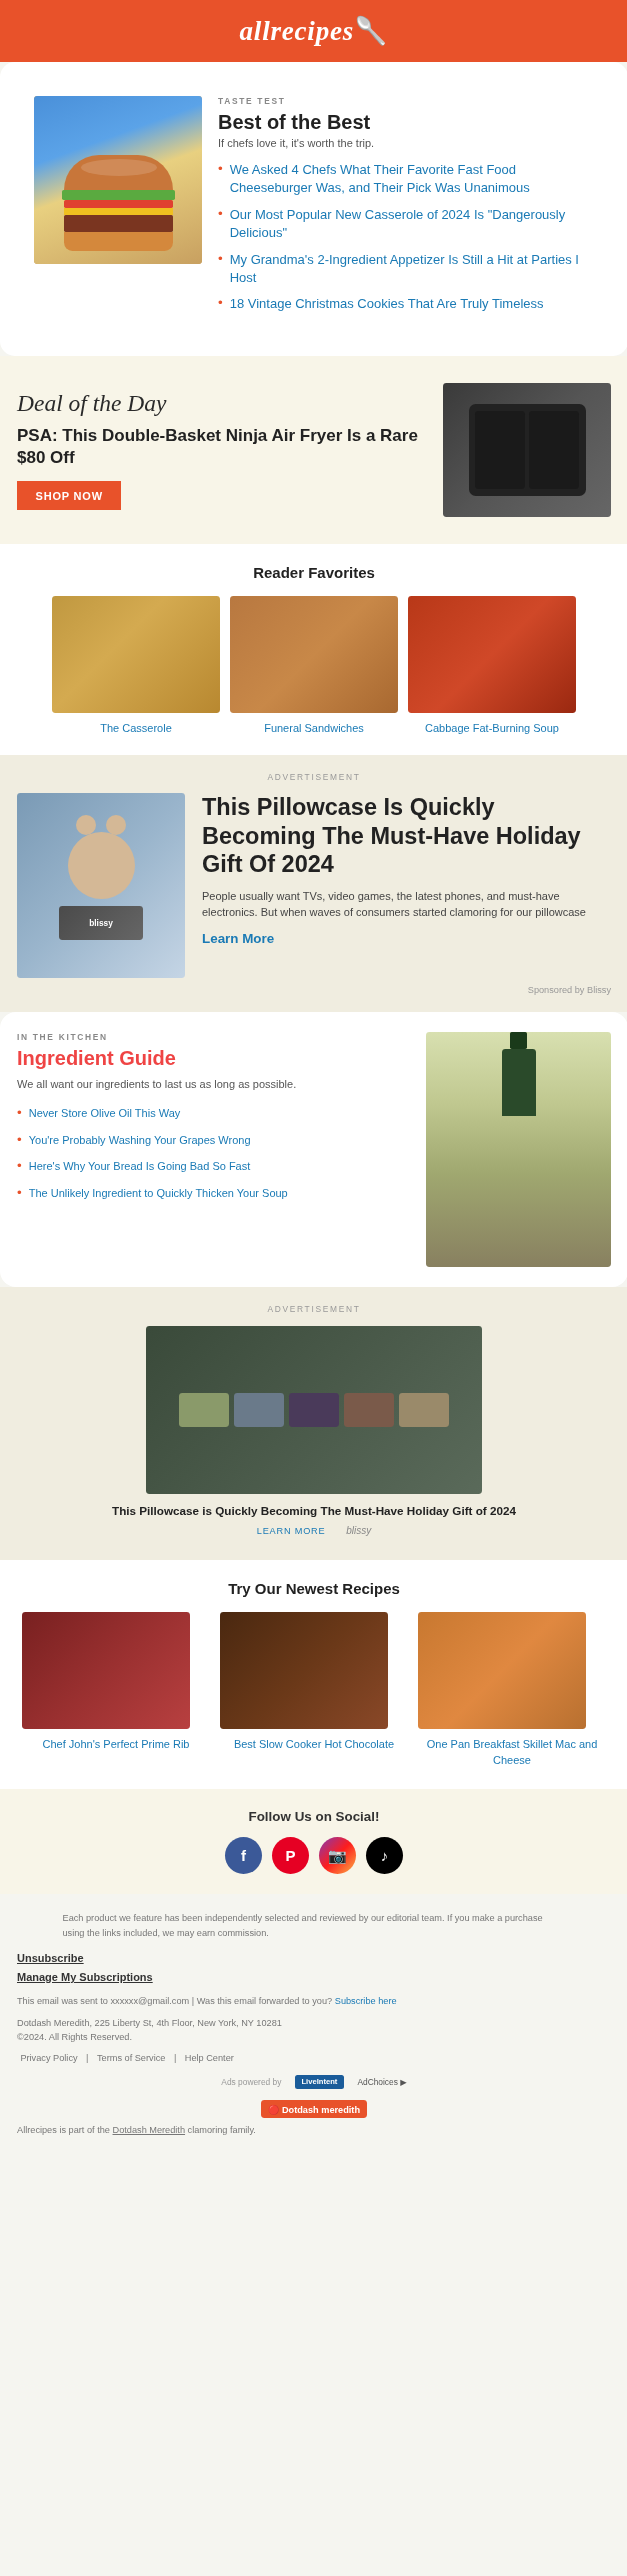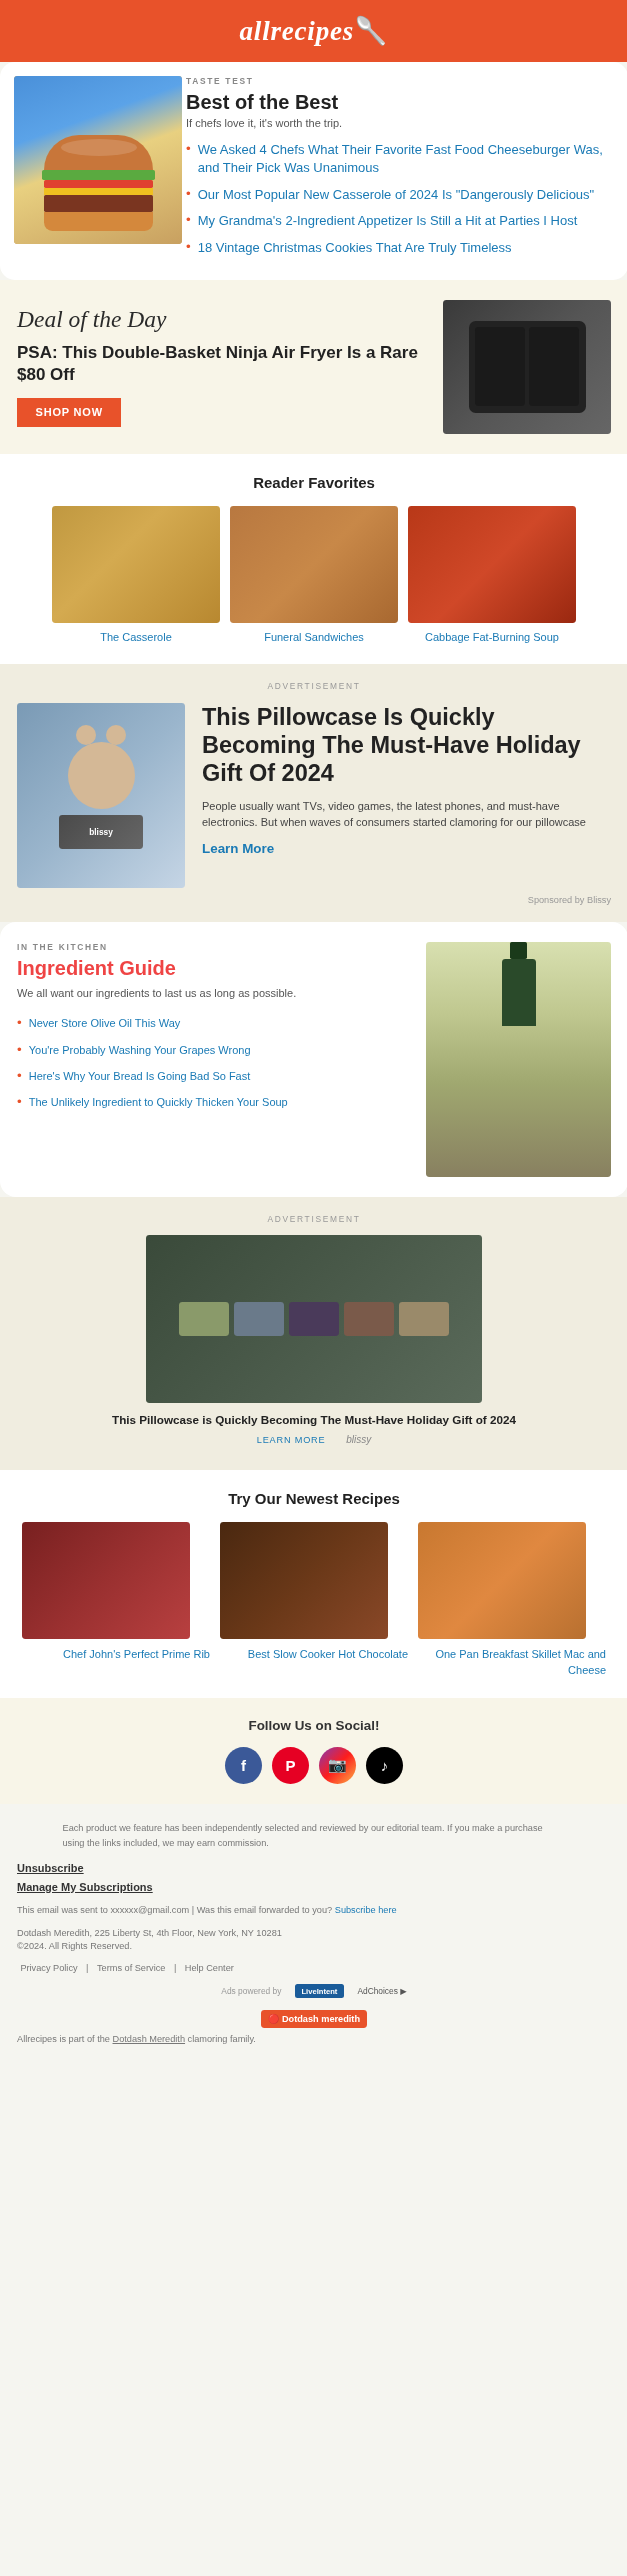--- a/index.html
+++ b/index.html
@@ -30,22 +30,22 @@
     }
     .header-logo span.spoon {
       color: #f5c842;
       font-style: normal;
     }
 
     
     .taste-test {
       background: #fff;
       display: flex;
-      padding: 14px;
-      gap: 4px;
+      padding: 34px;
+      gap: 16px;
       border-radius: 15px;
     }
     .taste-test-img {
       width: 168px;
       height: 168px;
       flex-shrink: 0;
       background: #c8a060;
       border-radius: 3.4px;
       overflow: hidden;
     }
@@ -149,21 +149,21 @@
     .taste-test-content ul li a {
       font-size: 13px;
       color: #1a7ab5;
       text-decoration: none;
       line-height: 1.4;
     }
 
     
     .deal-section {
       background: #f8f5e8;
-      padding: 20px 17px;
+      padding: 27px 17px;
       display: flex;
       align-items: center;
       gap: 17px;
     }
     .deal-content { flex: 1; }
     .deal-title {
       font-family: Georgia, serif;
       font-style: italic;
       font-size: 23.5px;
       color: #2a2a2a;
@@ -489,21 +489,21 @@
     .newest-recipes {
       background: #fff;
       padding: 20px 17px;
     }
     .recipe-grid {
       display: flex;
       gap: 10px;
       justify-content: center;
     }
     .recipe-item {
-      text-align: right;
+      text-align: center;
       width: 188px;
     }
     .recipe-img {
       width: 168px;
       height: 117px;
       border-radius: 3.4px;
       overflow: hidden;
       margin-bottom: 6.7px;
     }
     .prime-rib-img { background: linear-gradient(135deg, #8a2020 0%, #a03030 40%, #c04040 100%); }

